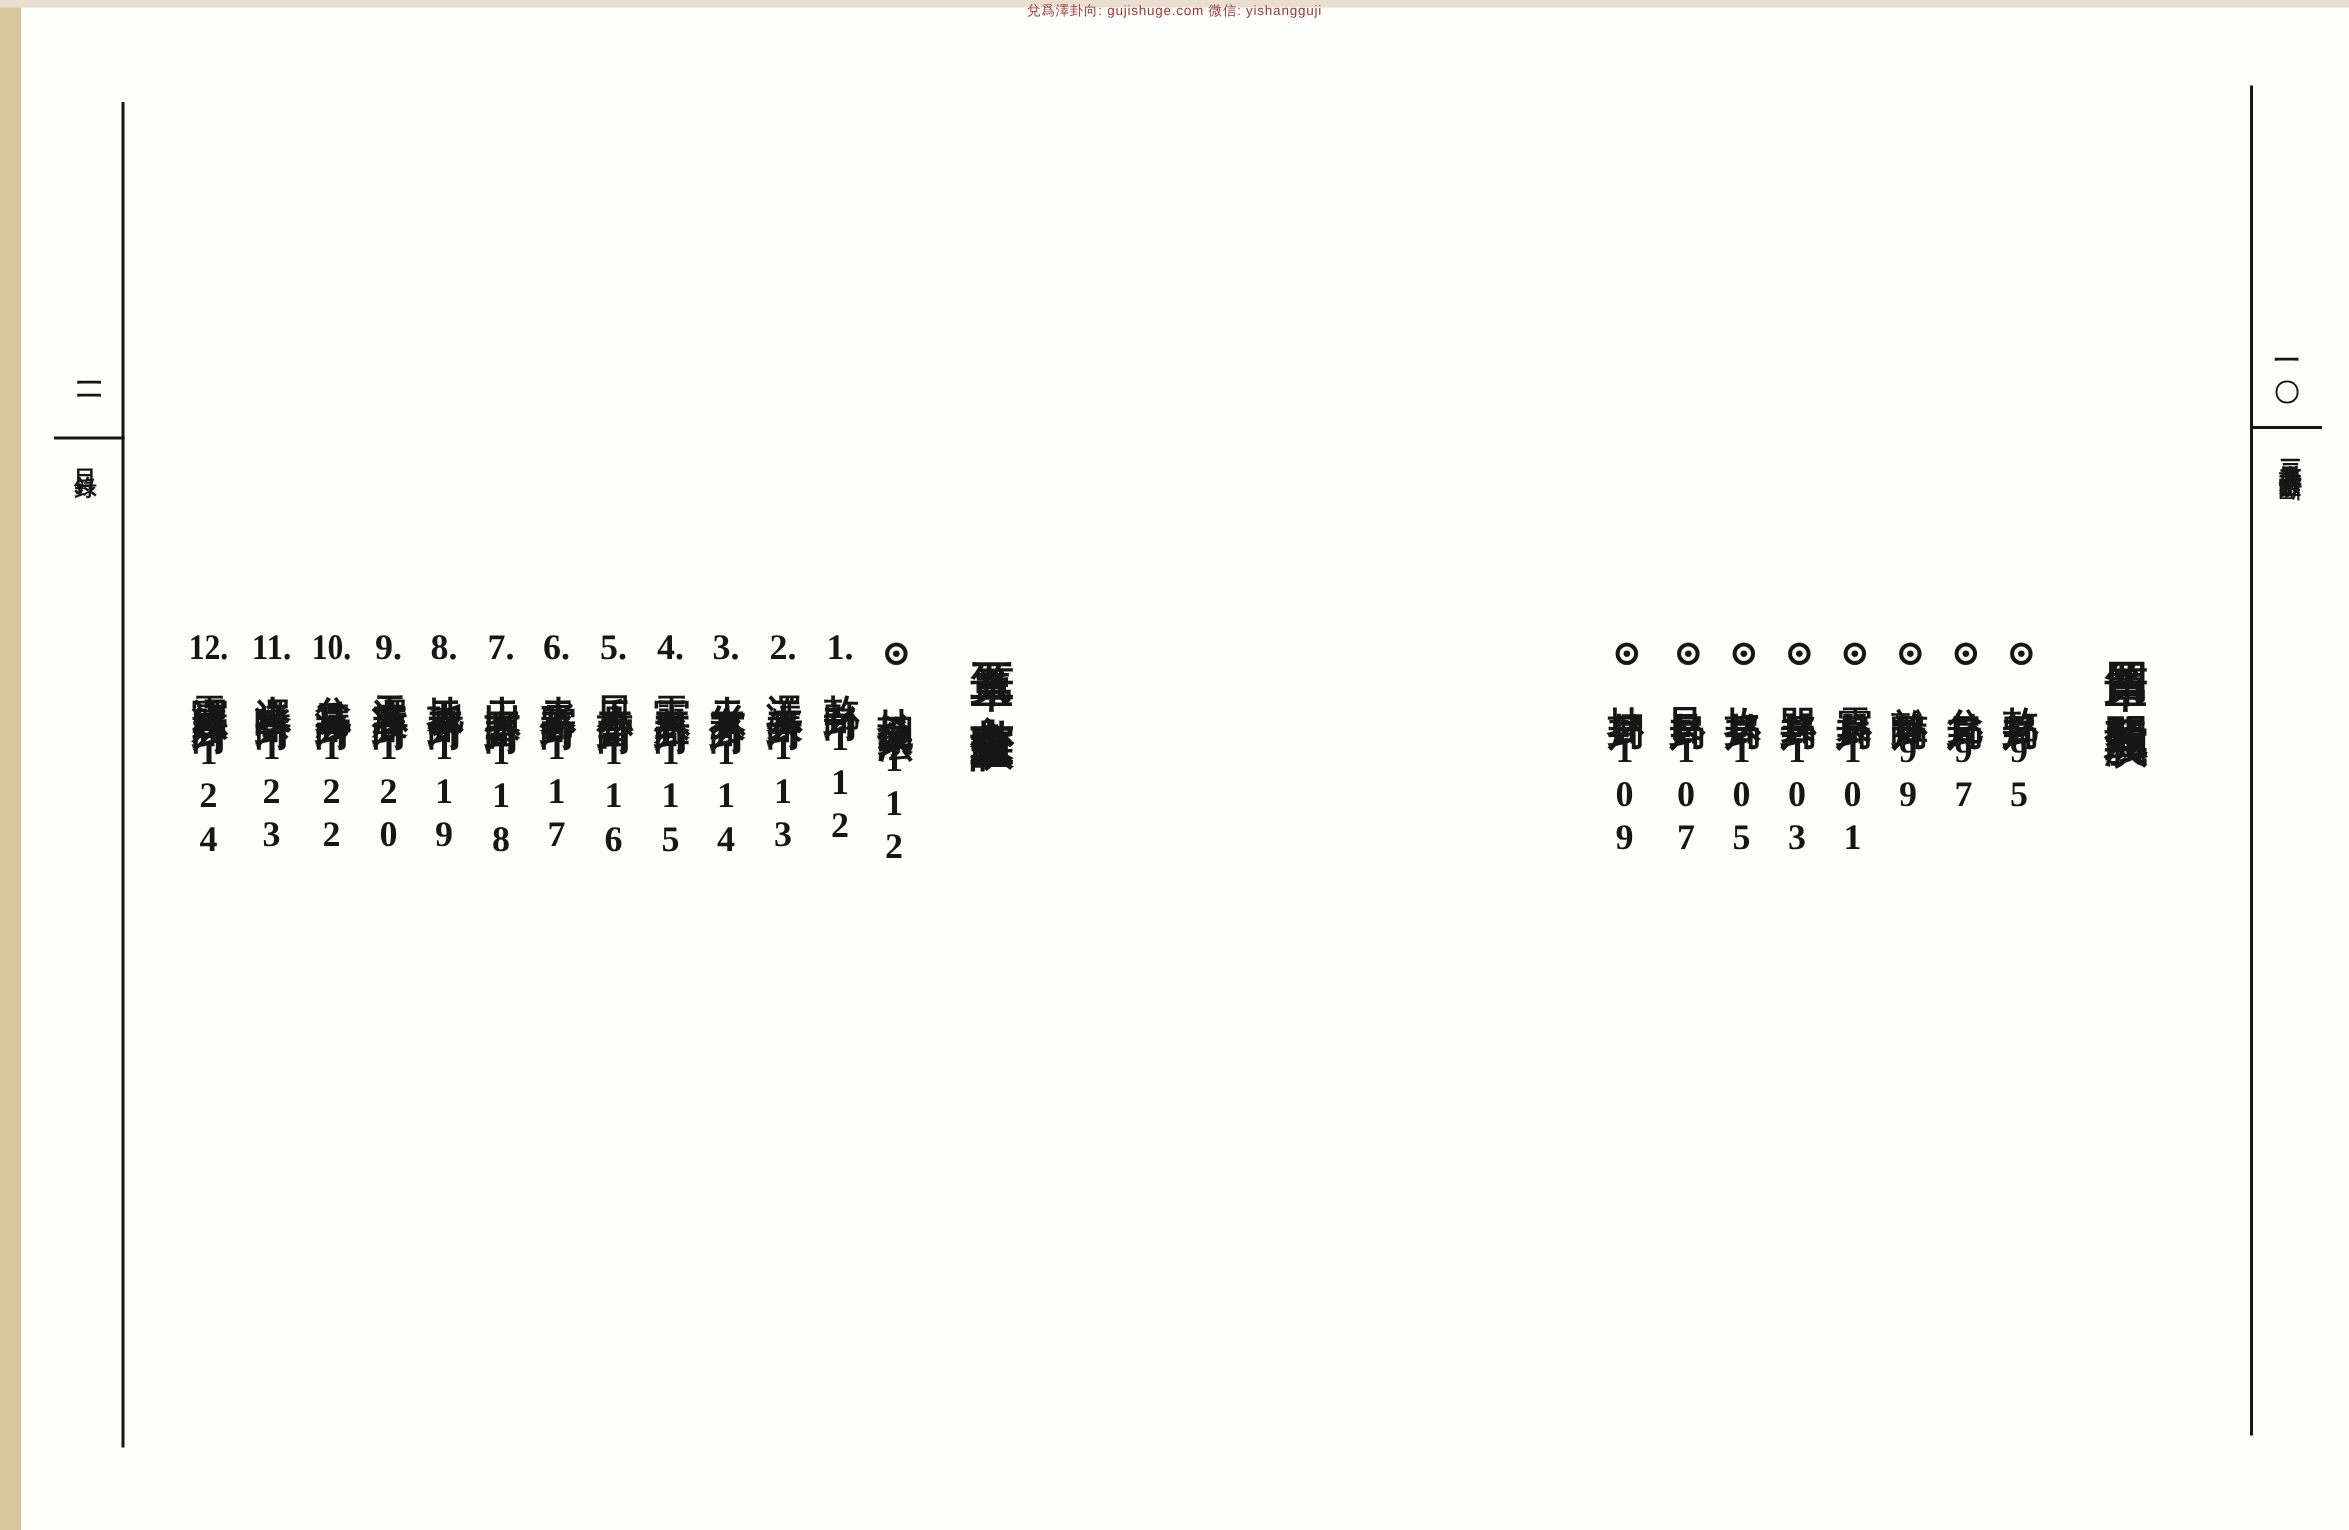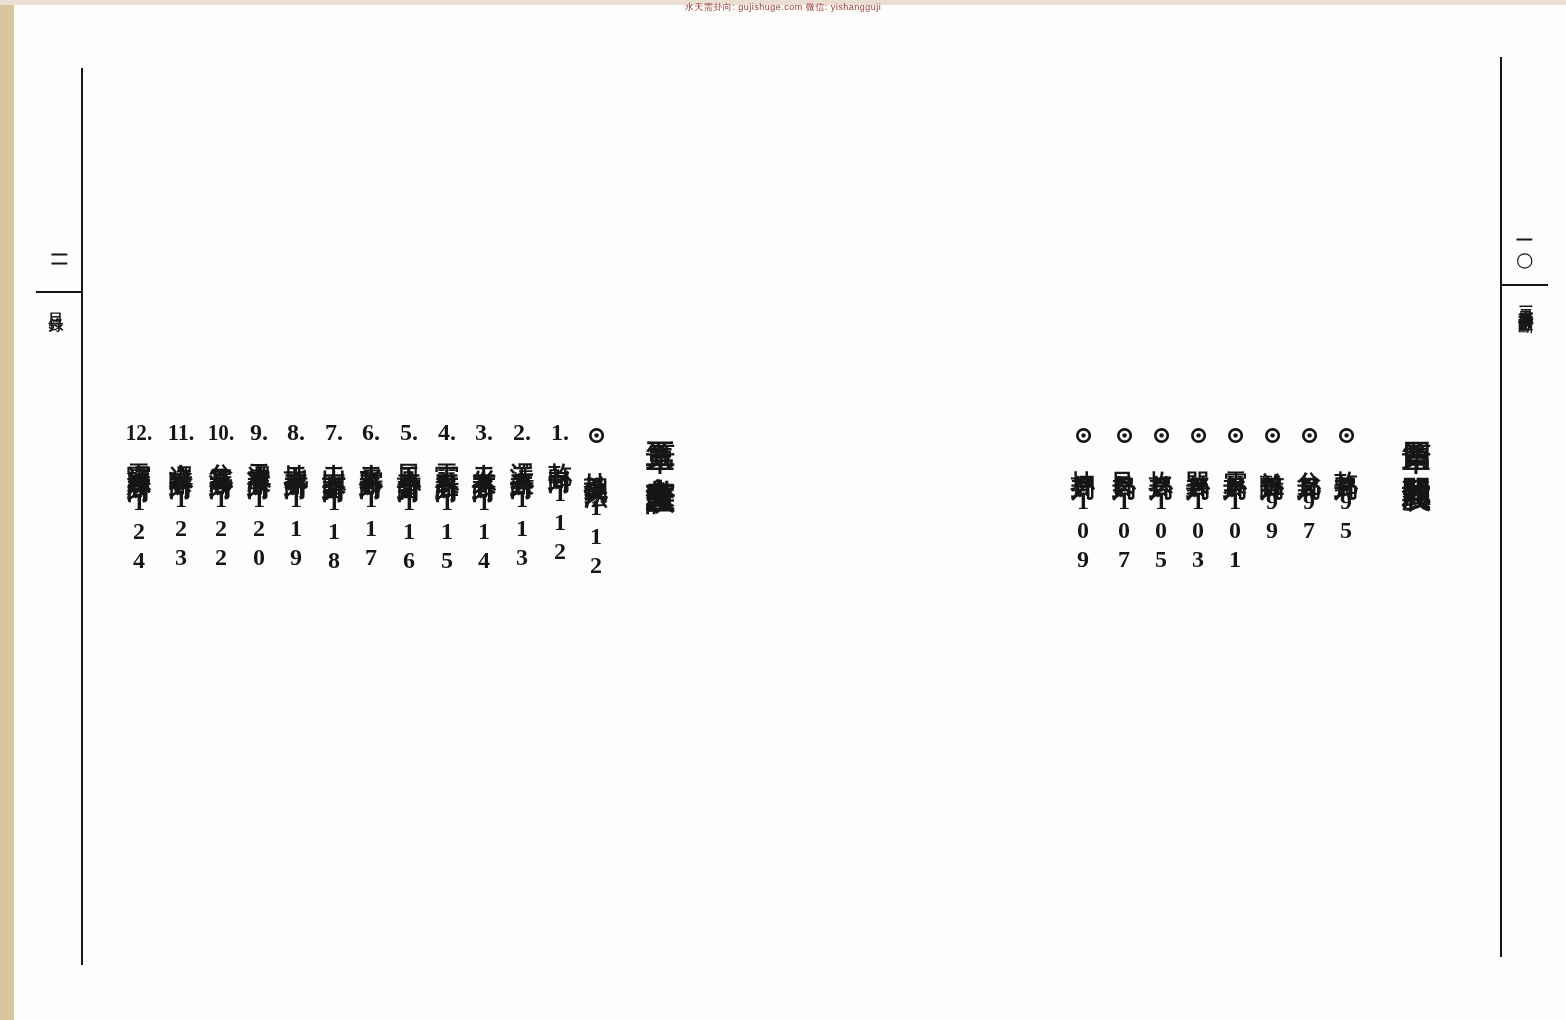--- a/index.html
+++ b/index.html
@@ -29,21 +29,21 @@
   .item { font-size:24px; font-weight:700; letter-spacing:3px; top:420px; }
   .prefix { text-combine-upright:all; }
 </style>
 </head>
 <body>
 
 <div class="canvas">
 
   <div class="left-strip"></div>
   <div class="top-strip"></div>
-  <div class="watermark">水天需卦向: gujishuge.com 微信: yishangguji</div>
+  <div class="watermark">兌爲澤卦向: gujishuge.com 微信: yishangguji</div>
 
   <div class="vline" style="left:1500px; top:57px; height:900px;"></div>
   <div class="v page-num" style="left:1513px; top:231px;">一〇</div>
   <div class="hrule" style="left:1500px; top:284px; width:48px;"></div>
   <div class="v book-title" style="left:1516px; top:294px;">三元堪輿黃金斷</div>
 
   <div class="v heading" style="left:1397px;">
     <span>第四章</span><span class="seg2">龍門八局演義</span>
   </div>
 

